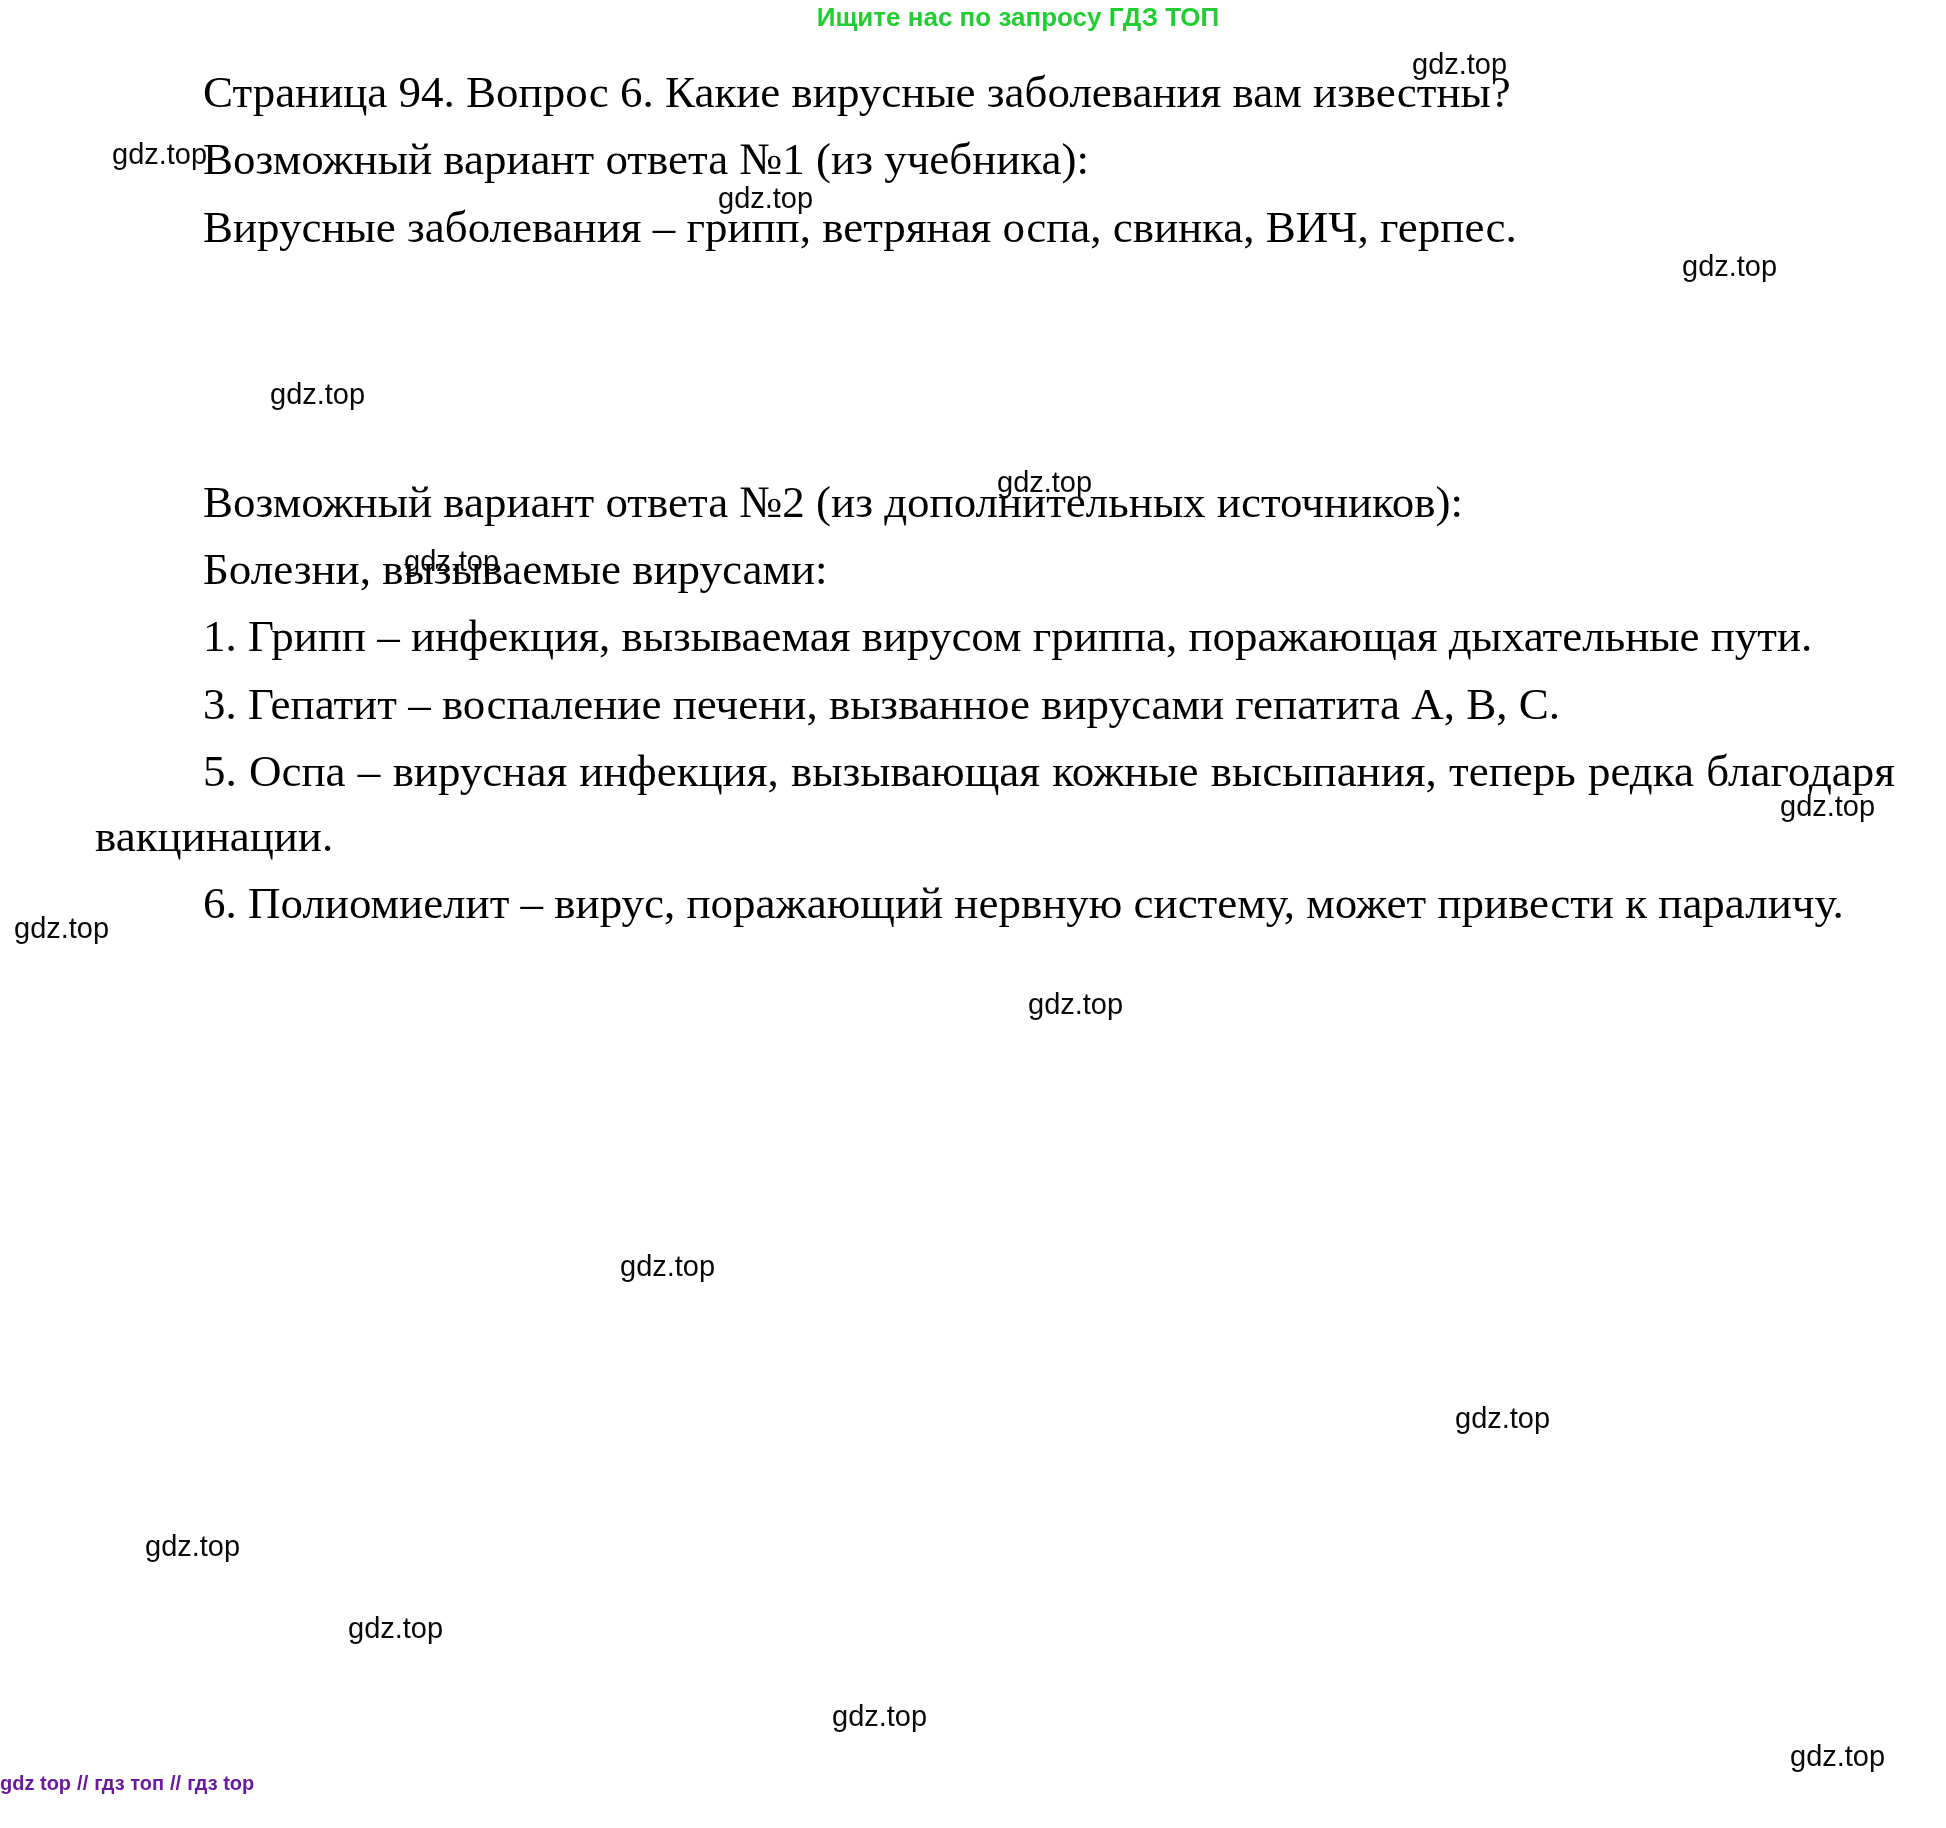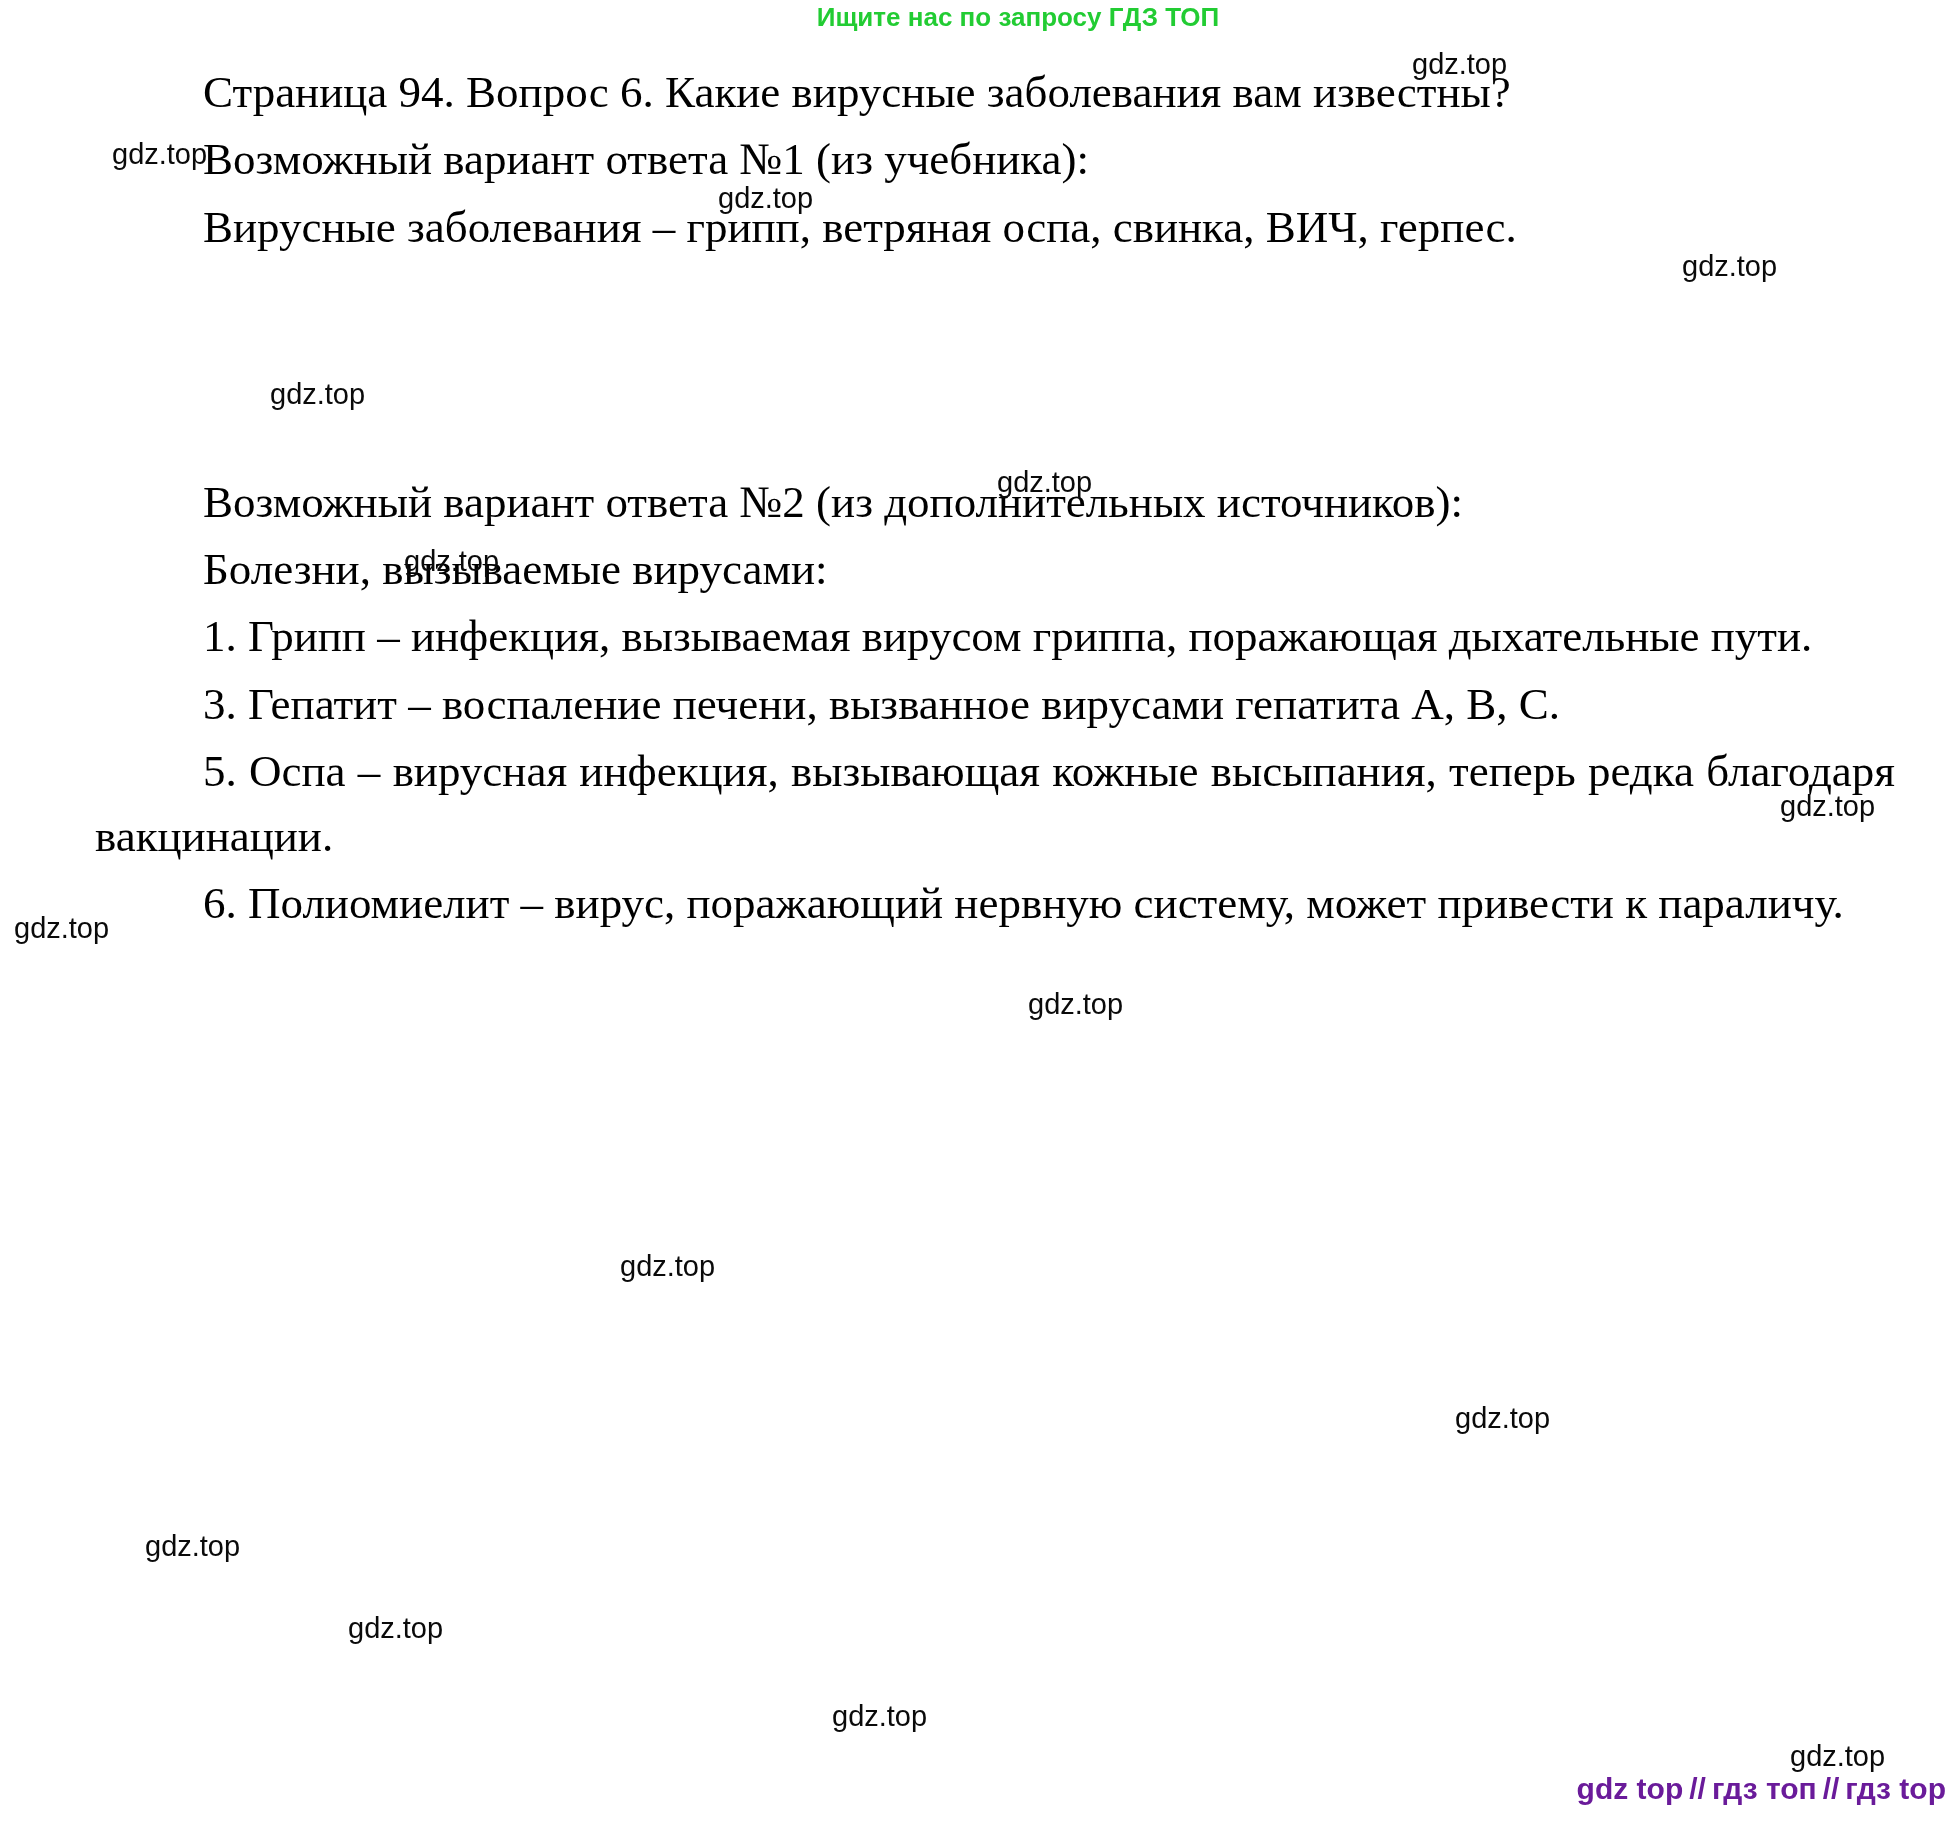--- a/index.html
+++ b/index.html
@@ -63,23 +63,23 @@
     white-space: nowrap;
     letter-spacing: 0px;
   }
 
   
   .footer {
     position: absolute;
     top: 1772px;
     left: 0;
     width: 1946px;
-    text-align: right;
+    text-align: left;
     font-family: "Liberation Sans", "DejaVu Sans", sans-serif;
-    font-size: 30px;
+    font-size: 20px;
     font-weight: 700;
     color: #6a1b9a;
     white-space: nowrap;
   }
   .footer .sep { font-weight: 700; padding: 0 6px; }
 </style>
 </head>
 <body>
 
 <div class="promo">Ищите нас по запросу ГДЗ ТОП</div>

